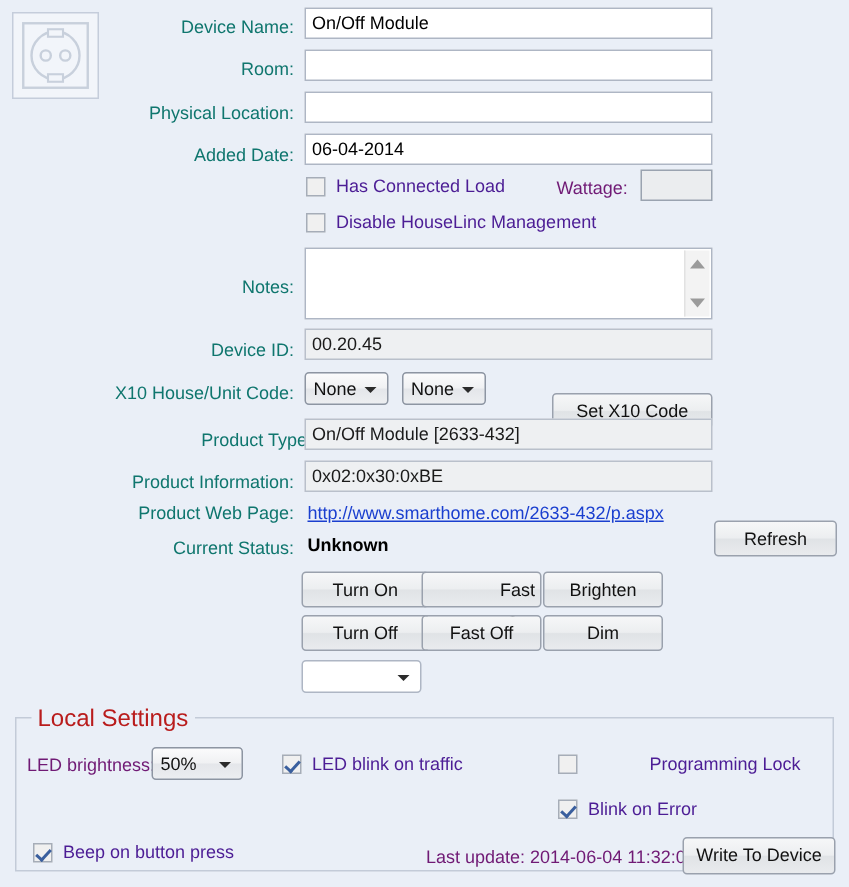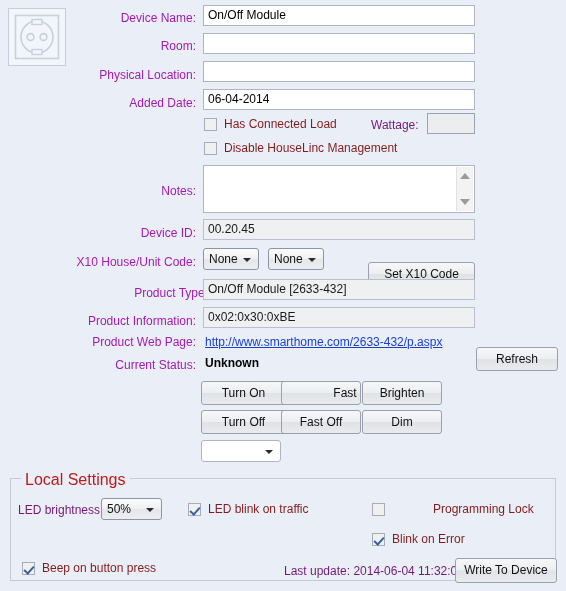--- a/index.html
+++ b/index.html
@@ -34,21 +34,21 @@
     border: 1px solid #c5cddb;
     box-sizing: border-box;
   }
   .device-icon svg { display: block; }
 
   
   .lbl {
     position: absolute;
     text-align: right;
     font-size: 12px;
-    color: #a21caf;
+    color: #0f766e;
     white-space: nowrap;
     line-height: 14px;
   }
   .fld {
     position: absolute;
     box-sizing: border-box;
     border: 1px solid #aeb6c4;
     background: #ffffff;
     font-family: "Liberation Sans", sans-serif;
     font-size: 12px;
@@ -117,21 +117,21 @@
     content: "";
     position: absolute;
     left: 3px;
     top: 1px;
     width: 4px;
     height: 8px;
     border: solid #3a5f9e;
     border-width: 0 2px 2px 0;
     transform: rotate(42deg);
   }
-  .cb-lbl { font-size: 12px; color: #7f1d1d; line-height: 14px; }
+  .cb-lbl { font-size: 12px; color: #4c1d95; line-height: 14px; }
 
   
   .btn {
     position: absolute;
     box-sizing: border-box;
     border: 1px solid #9aa1ad;
     border-radius: 3px;
     background: linear-gradient(to bottom, #f6f7f8 0%, #eceef0 48%, #e0e3e6 52%, #e9ebee 100%);
     font-family: "Liberation Sans", sans-serif;
     font-size: 12px;

